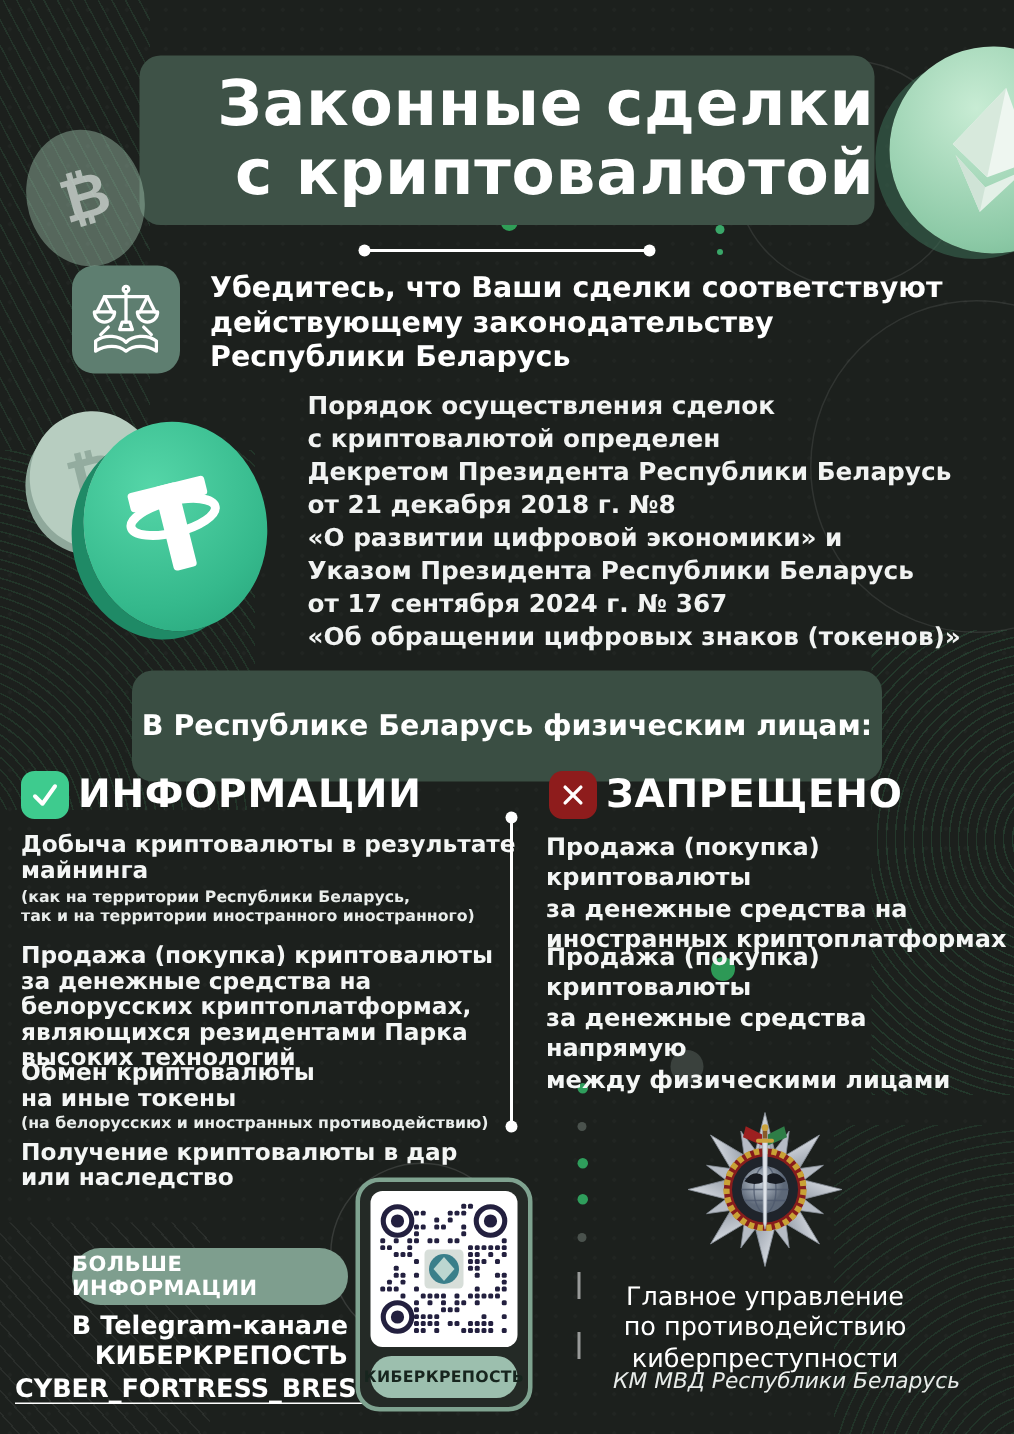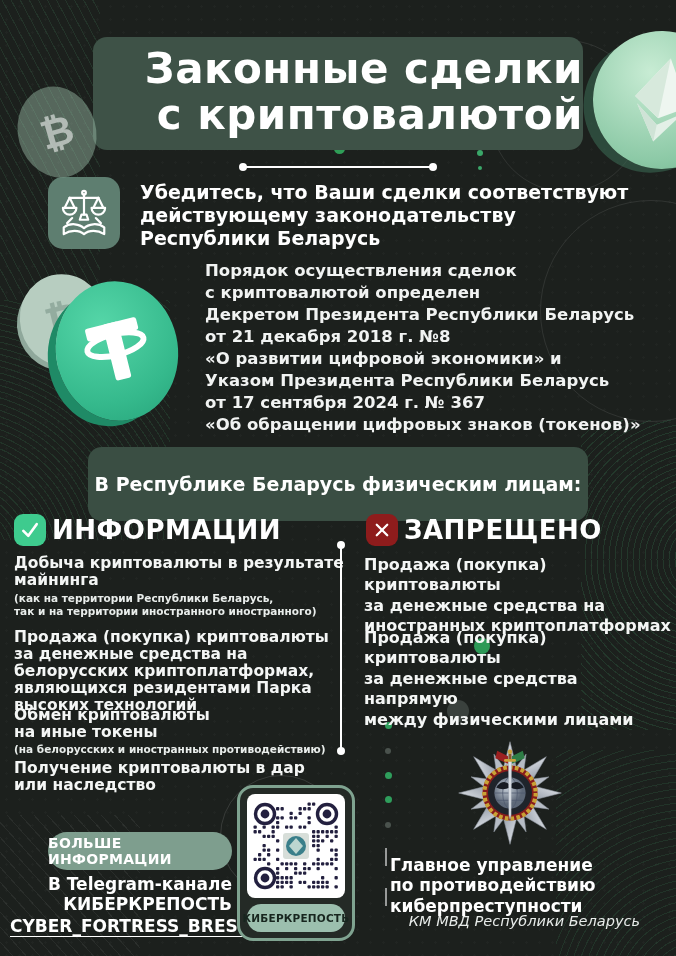--- a/index.html
+++ b/index.html
@@ -98,21 +98,21 @@
   
   .qr-card{left:237px;top:785px;width:118px;height:156px;border-radius:16px;background:#242a26;
     border:3px solid #7fa390;box-sizing:border-box;}
   .qr-white{position:absolute;left:7px;top:6px;width:98px;height:104px;background:#fff;border-radius:8px;cursor:pointer;}
   .qr-pill{position:absolute;left:7px;top:116px;width:98px;height:28px;border-radius:14px;background:#9cbfae;
     display:flex;align-items:center;justify-content:center;}
   .qr-pill span{font-size:10.5px;font-weight:800;color:#17251e;letter-spacing:.2px;}
 
   
   .org-emblem{left:455px;top:737px;width:110px;height:112px;}
-  .org-name{left:390px;top:855px;width:240px;font-size:17px;font-weight:700;line-height:1.2;color:#fff;}
+  .org-name{left:390px;top:855px;width:240px;text-align:center;font-size:17px;font-weight:400;line-height:1.2;color:#fff;}
   .org-unit{left:380px;top:913px;width:260px;text-align:right;font-size:14.5px;font-weight:400;color:#e8ecea;font-style:italic;}
 </style>
 </head>
 <body>
 
 <div class="poster">
 
   <div class="decor stripes-tl"></div>
   <div class="decor fan-left"></div>
   <div class="decor swoosh-right"></div>

